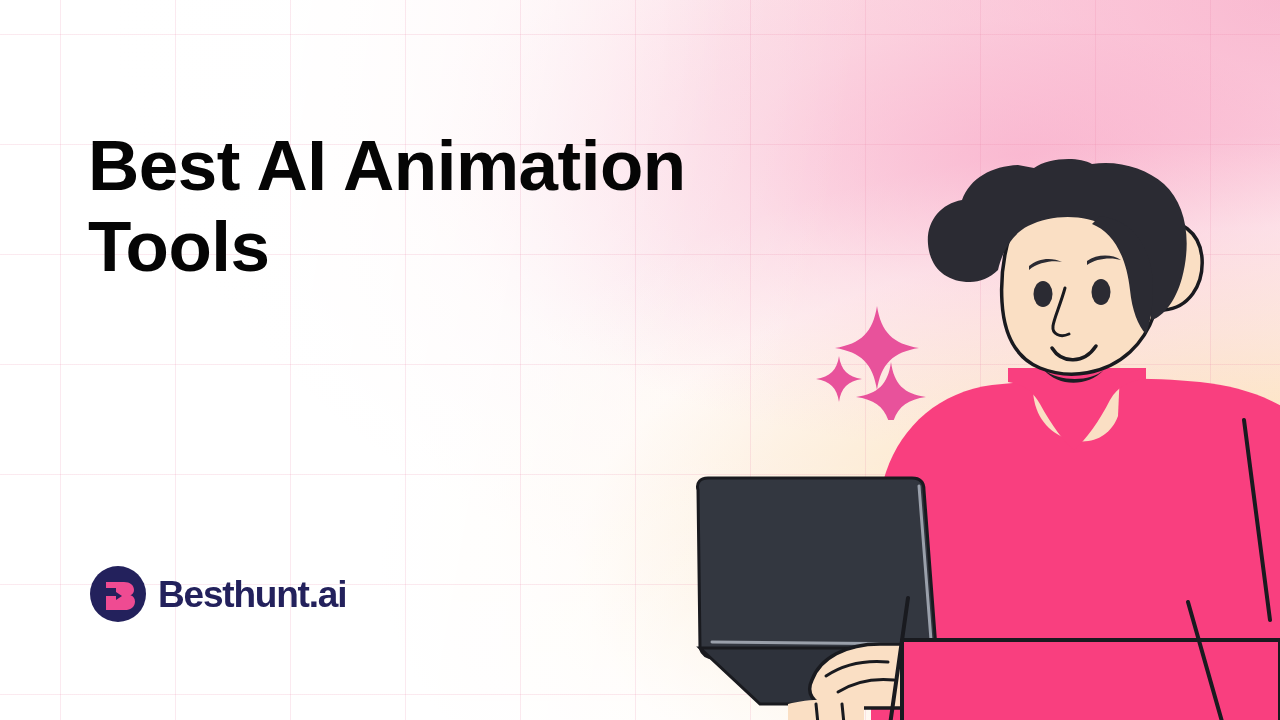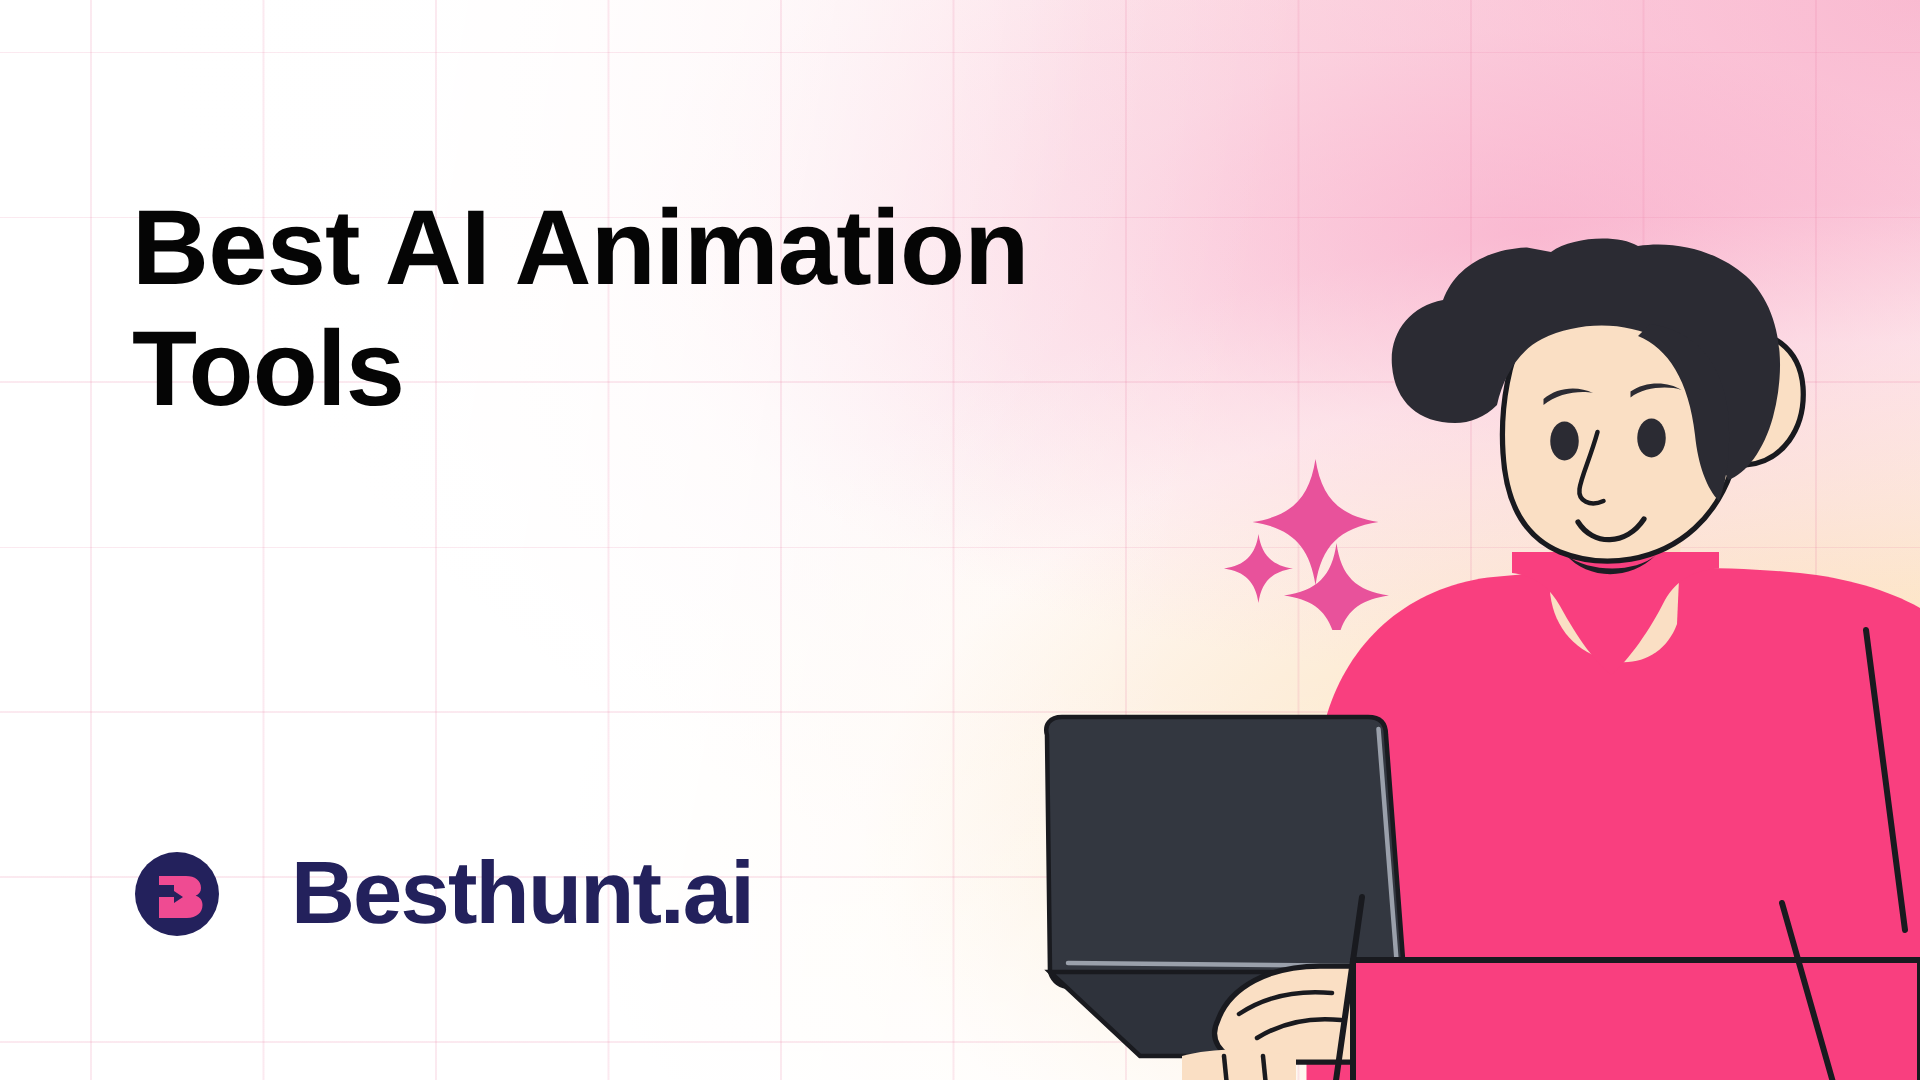--- a/index.html
+++ b/index.html
@@ -94,26 +94,25 @@
     align-items: center;
     gap: 12px;
   }
   .logo-badge {
     width: 56px;
     height: 56px;
     flex: 0 0 auto;
     display: block;
   }
   .logo-text {
-    font-size: 59px;
+    font-size: 37px;
     font-weight: 700;
     letter-spacing: -1.2px;
     color: #23215c;
     line-height: 1;
-    margin-left: 36px;
   }
 
   
   .illo {
     position: absolute;
     left: 640px;
     top: 120px;
     width: 640px;
     height: 600px;
     overflow: visible;

